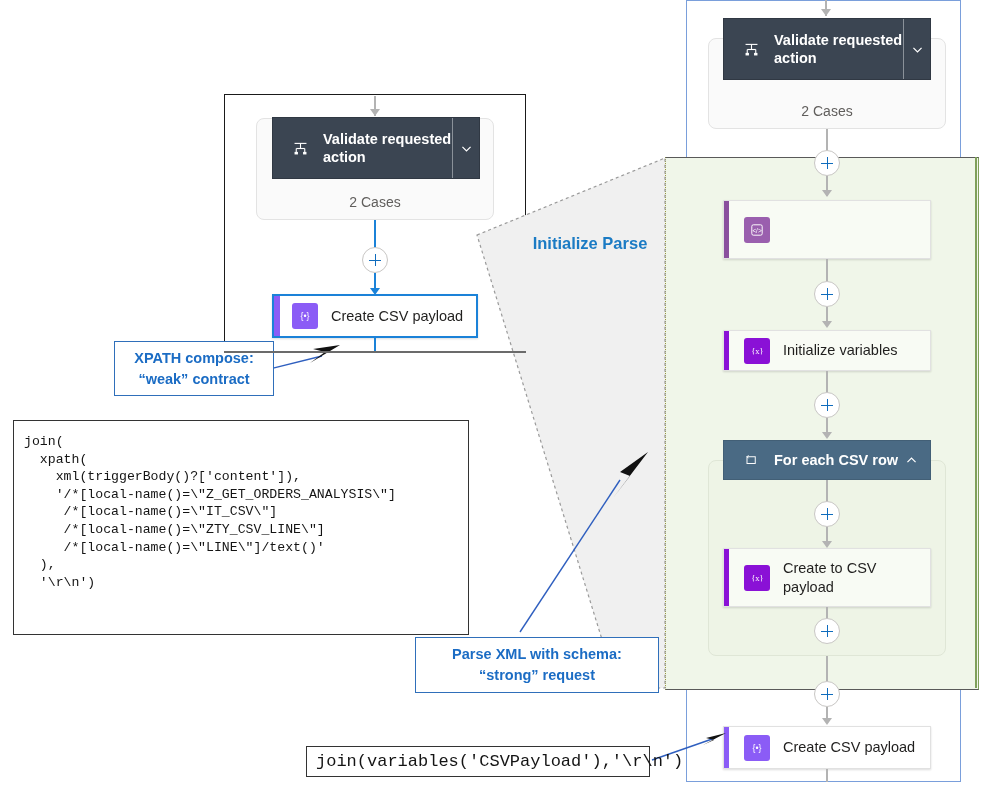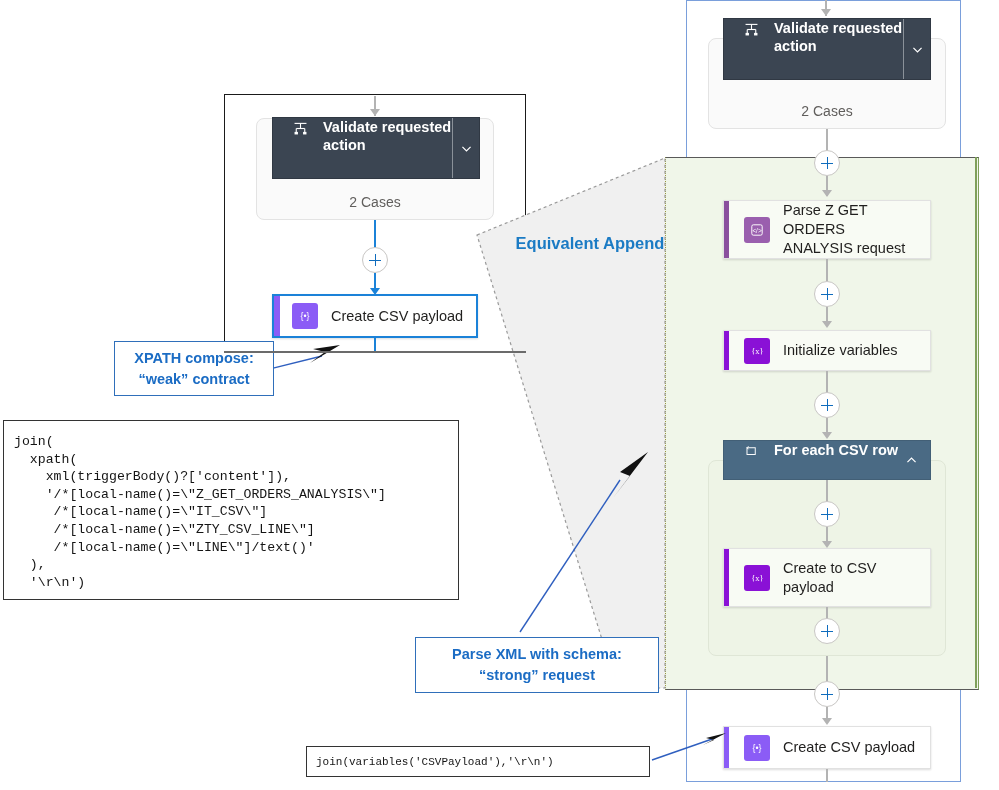--- a/index.html
+++ b/index.html
@@ -12,21 +12,21 @@
         box-shadow:0 1px 2px rgba(0,0,0,.14);display:flex;align-items:center;
         box-sizing:border-box;}
   .card .accent{position:absolute;left:0;top:0;bottom:0;width:5px;}
   .card .ico{width:26px;height:26px;border-radius:3px;margin-left:20px;
              flex:0 0 auto;display:flex;align-items:center;justify-content:center;
              color:#fff;font-size:11px;font-family:"Liberation Sans",sans-serif;}
   .card .lbl{margin-left:13px;font-size:14.5px;color:#201f1e;line-height:19px;
              font-family:"Liberation Sans",sans-serif;}
 
   
-  .scopehdr{position:absolute;display:flex;box-sizing:border-box;
+  .scopehdr{position:absolute;display:flex;align-items:center;box-sizing:border-box;
             border:1px solid rgba(0,0,0,.18);}
   .scopehdr .shico{width:20px;height:20px;margin-left:17px;flex:0 0 auto;
                    display:flex;align-items:center;justify-content:center;}
   .scopehdr .shlbl{margin-left:13px;color:#fff;font-size:14.5px;font-weight:bold;
                    line-height:18px;}
   .scopehdr .chev{position:absolute;right:0;top:0;bottom:0;width:26px;
                   display:flex;align-items:center;justify-content:center;}
   .scopebody{position:absolute;background:#fafafa;border:1px solid #e3e3e3;
              border-radius:8px;box-sizing:border-box;}
   .scopebody .cases{position:absolute;left:0;right:0;bottom:9px;text-align:center;
@@ -49,21 +49,21 @@
   
   .panel-outline{position:absolute;box-sizing:border-box;}
 
   
   .codebox{position:absolute;background:#fff;border:1.6px solid #333;
            box-sizing:border-box;font-family:"Liberation Mono",monospace;
            font-size:13.2px;line-height:17.6px;color:#141414;white-space:pre;
            padding:12px 10px;}
   .codeline{position:absolute;background:#fff;border:1.6px solid #333;
             box-sizing:border-box;font-family:"Liberation Mono",monospace;
-            font-size:11px;color:#141414;white-space:pre;
+            font-size:17px;color:#141414;white-space:pre;
             display:flex;align-items:center;padding:0 9px;}
 
   
   .callout{position:absolute;background:#fff;border:1.6px solid #2f6fba;
            box-sizing:border-box;display:flex;flex-direction:column;
            align-items:center;justify-content:center;
            color:#1b6cc4;font-weight:bold;font-size:14.5px;line-height:21px;
            text-align:center;margin-left:12px;}
 
   .trapez-label{position:absolute;color:#1b7bc4;font-weight:bold;font-size:16.5px;
@@ -161,21 +161,20 @@
 <div class="arrowhead" style="left:822px;top:190px;"></div>
 
 <div class="card" style="left:723px;top:200px;width:208px;height:59px;background:#f8fbf4;">
   <span class="accent" style="background:#8a4f9e;"></span>
   <span class="ico" style="background:#9a5fae;">
     <svg viewBox="0 0 20 20" width="16" height="16">
       <rect x="3.5" y="3.5" width="13" height="13" rx="2" fill="none" stroke="#fff" stroke-width="1.2"></rect>
       <text x="10" y="13.5" text-anchor="middle" font-size="8" fill="#fff" font-family="Liberation Sans,sans-serif">&lt;/&gt;</text>
     </svg>
   </span>
-  <span class="lbl" style="max-width:128px;">Parse Z GET ORDERS ANALYSIS request</span>
 </div>
 
 <div class="conn" style="left:826px;top:259px;height:22px;"></div>
 <div class="plus" style="left:814px;top:281px;"></div>
 <div class="conn" style="left:826px;top:307px;height:18px;"></div>
 <div class="arrowhead" style="left:822px;top:321px;"></div>
 
 <div class="card" style="left:723px;top:330px;width:208px;height:41px;background:#f8fbf4;">
   <span class="accent" style="background:#8a11d6;"></span>
   <span class="ico" style="background:#8a11d6;">
@@ -247,34 +246,34 @@
   <polygon points="340,345 310,363 325,352 313,349" fill="#111"></polygon>
 
   <line x1="520" y1="632" x2="620" y2="480" stroke="#2f5fbf" stroke-width="1.4"></line>
   <polygon points="648,452 613,498 630,476 620,472" fill="#111"></polygon>
 
   <line x1="652" y1="760" x2="715" y2="738" stroke="#2f5fbf" stroke-width="1.4"></line>
   <polygon points="726,733 703,745 714,740 706,738" fill="#111"></polygon>
 </svg>
 
 <div class="trapez-label" style="left:505px;top:232px;width:170px;">
-  <div>Equivalent Append</div>
+  <div>Initialize Parse</div>
 </div>
 
 <div class="callout" style="left:102px;top:341px;width:160px;height:55px;">
   <div>XPATH compose:</div>
   <div>“weak” contract</div>
 </div>
 
 <div class="callout" style="left:403px;top:637px;width:244px;height:56px;">
   <div>Parse XML with schema:</div>
   <div>“strong” request</div>
 </div>
 
-<div class="codebox" style="left:3px;top:420px;width:456px;height:180px;">join(
+<div class="codebox" style="left:13px;top:420px;width:456px;height:215px;">join(
   xpath(
     xml(triggerBody()?['content']),
     '/*[local-name()=\"Z_GET_ORDERS_ANALYSIS\"]
      /*[local-name()=\"IT_CSV\"]
      /*[local-name()=\"ZTY_CSV_LINE\"]
      /*[local-name()=\"LINE\"]/text()'
   ),
   '\r\n')</div>
 
 <div class="codeline" style="left:306px;top:746px;width:344px;height:31px;">join(variables('CSVPayload'),'\r\n')</div>

